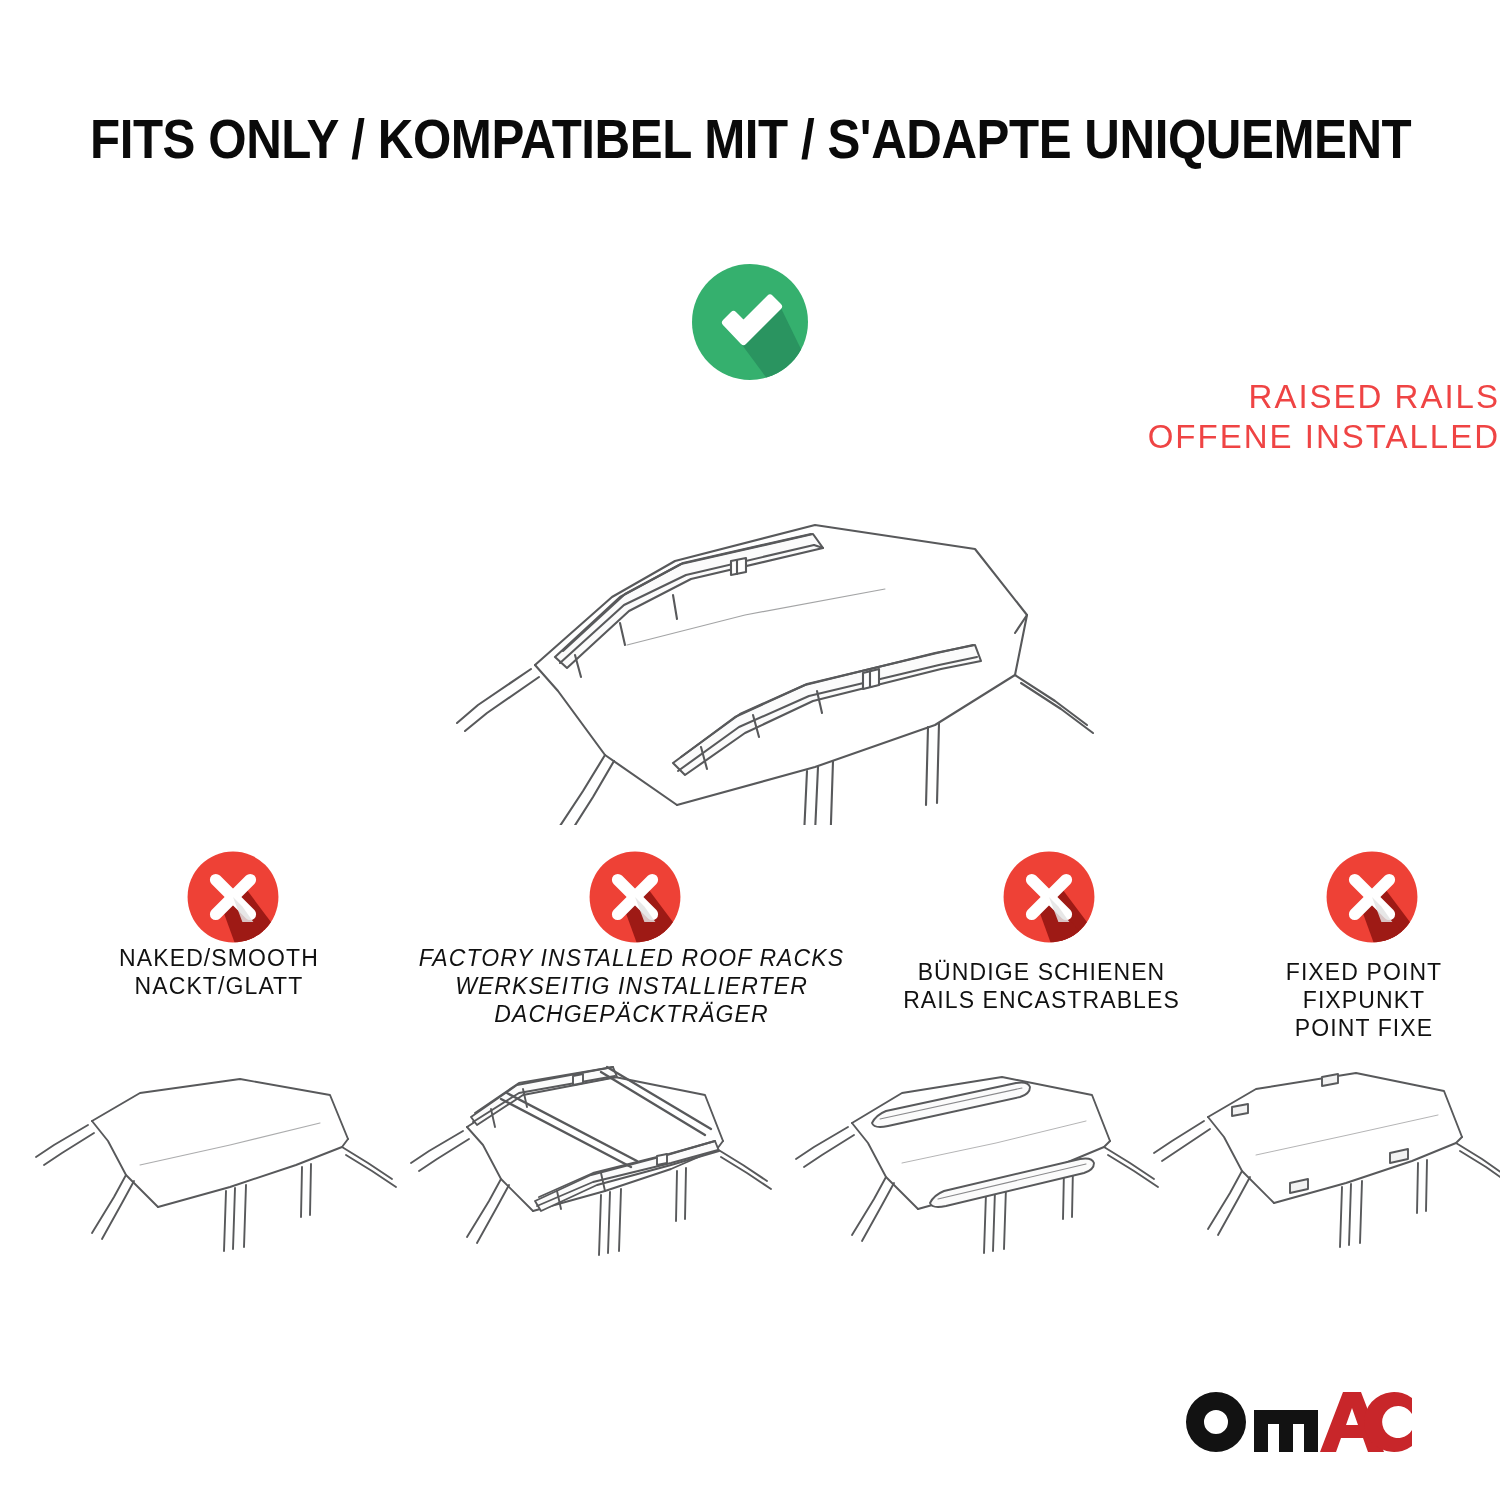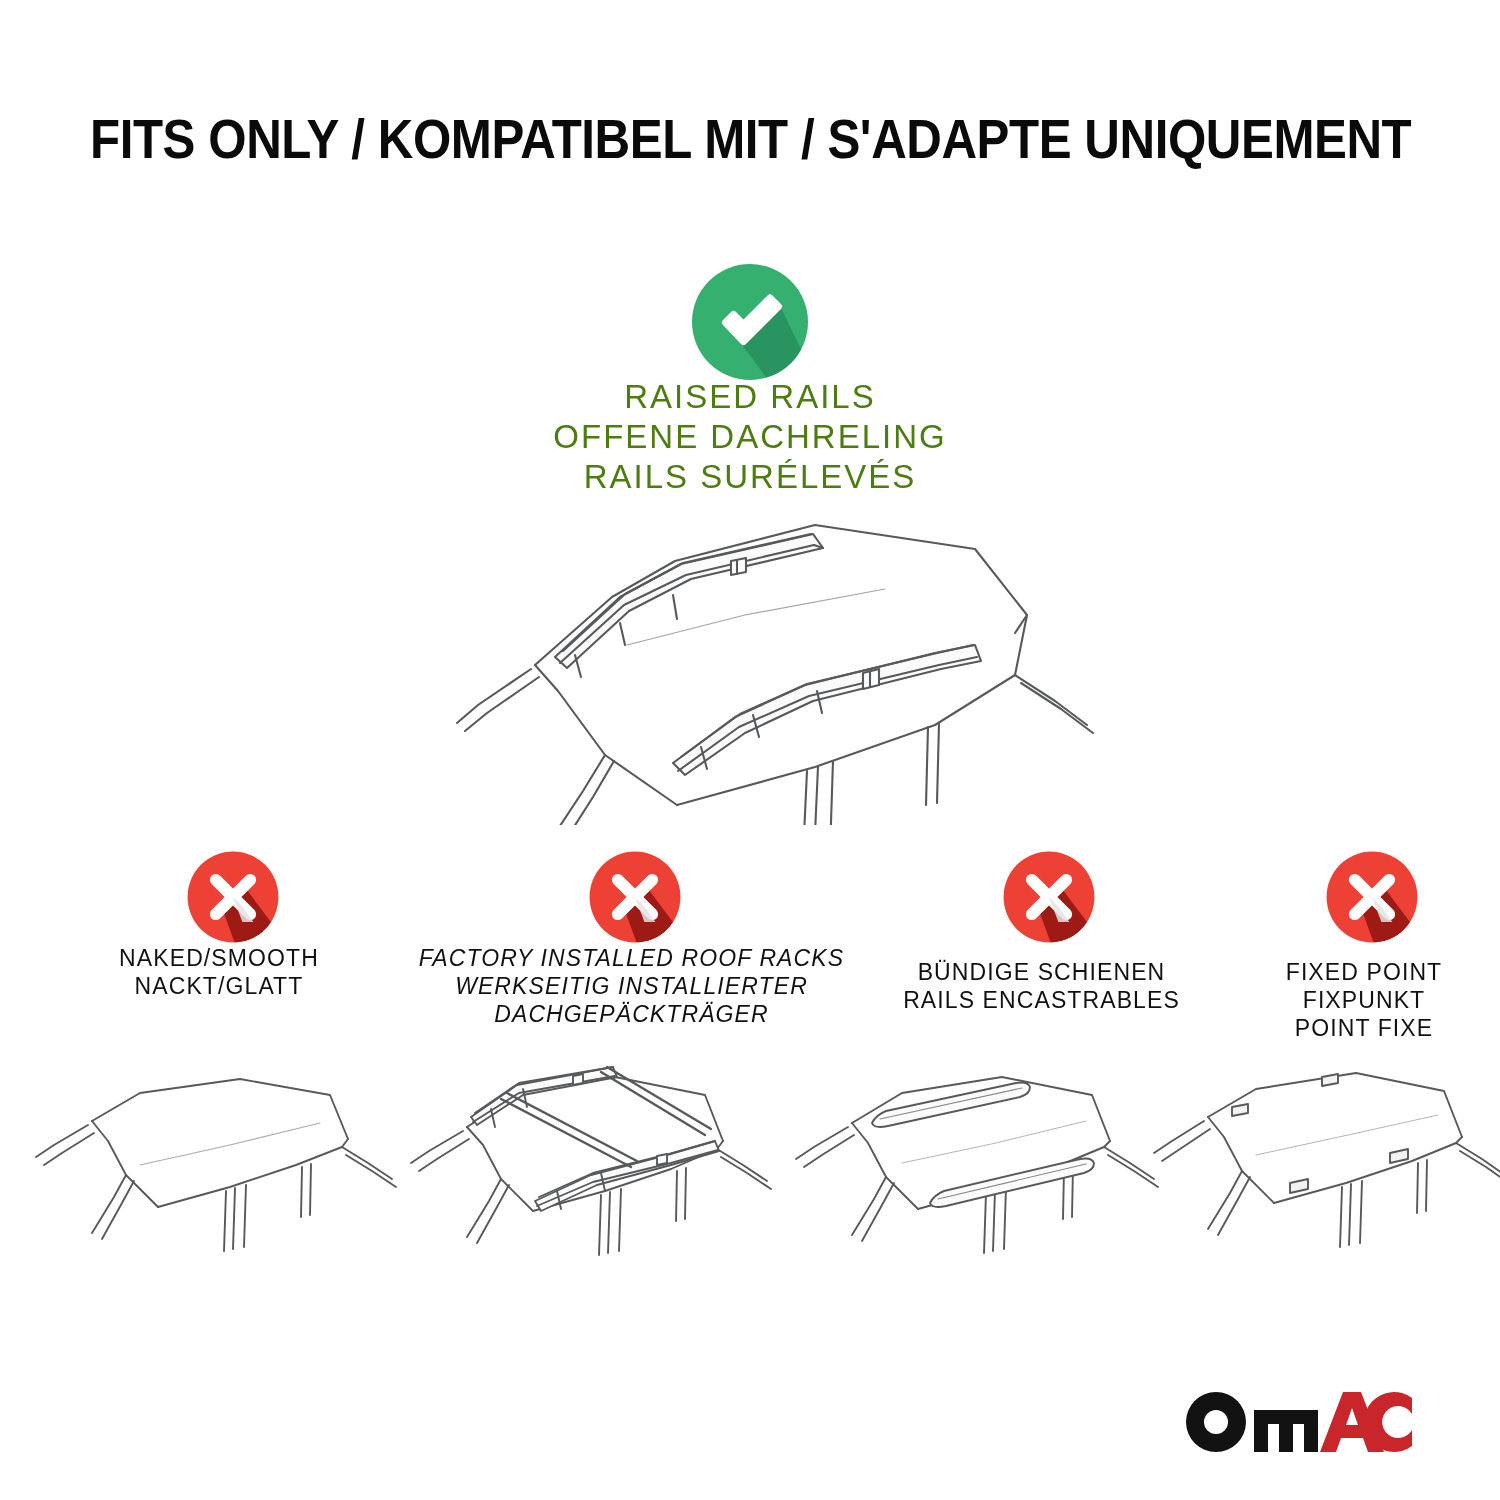--- a/index.html
+++ b/index.html
@@ -31,26 +31,26 @@
   .statusicon{position:absolute;}
   .statusicon svg{display:block;}
 
   
   .good-block{position:absolute;left:0;top:0;width:1500px;}
   .good-icon{position:absolute;left:690px;top:262px;}
 
   .good-caption{
     position:absolute;
     left:0;top:377px;width:1500px;
-    text-align:center;
+    text-align:right;
     font-size:33px;
     font-weight:300;
     letter-spacing:2.0px;
     line-height:40px;
-    color:#4d7c0f;
+    color:#ef4444;
     white-space:nowrap;
   }
 
   .good-art{position:absolute;left:415px;top:505px;}
 
   
   .cols{position:absolute;left:9px;top:840px;width:1500px;height:280px;}
   .col{position:absolute;top:0;}
   .col-icon{position:absolute;top:10px;}
   .col-caption{
@@ -111,22 +111,21 @@
         <circle cx="60" cy="60" r="58" fill="#35b06e"></circle>
         <g clip-path="url(#gclip)">
           <path d="M47 62 L41 68 L78 118 L126 118 L90 44 Z" fill="#2a9460"></path>
         </g>
         <path d="M35.5 60.5 L43.5 52.5 L53.5 62.5 L80 36 L88.5 44.5 L53.5 79.5 Z" fill="#ffffff" stroke="#ffffff" stroke-width="7" stroke-linejoin="round"></path>
       </svg>
     </div>
 
     <div class="good-caption">
       <div>RAISED RAILS</div>
-      <div>OFFENE DACHRELING</div>
-      <div>RAILS SURÉLEVÉS</div>
+      <div>OFFENE INSTALLED</div>
     </div>
 
     <div class="good-art">
       <svg width="680" height="320" viewBox="0 0 680 320">
         <g fill="none" stroke="#58595b" stroke-width="2.1" stroke-linejoin="round" stroke-linecap="round">
 
           <path d="M120 160 L197 92 L260 56 L400 20 L560 44 L612 110 L600 128"></path>
           <path d="M120 160 L143 186 L190 250 L262 300"></path>
           <path d="M262 300 L400 262 L520 220 L600 170 L612 110"></path>
 

